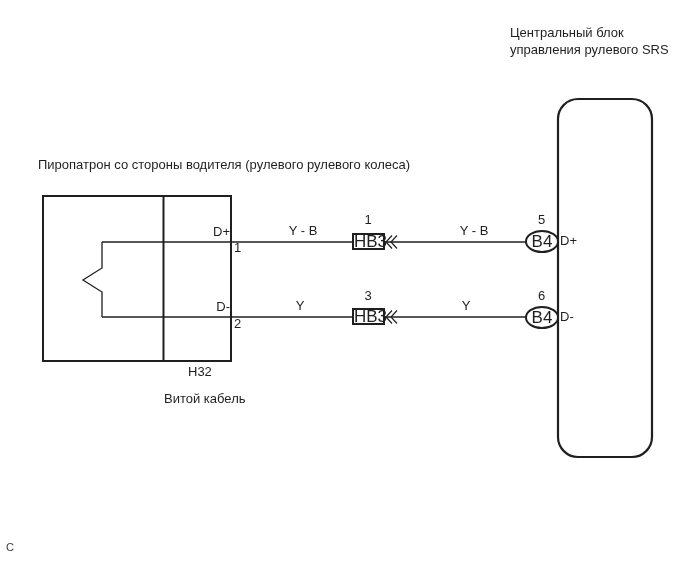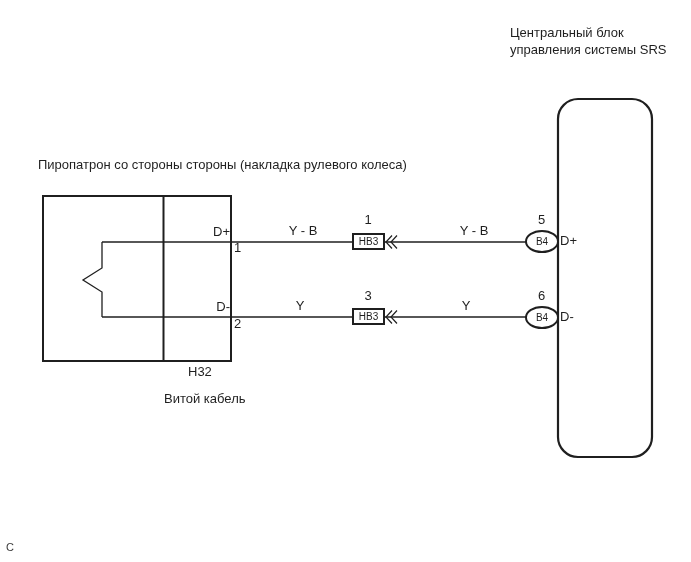--- a/index.html
+++ b/index.html
@@ -31,21 +31,21 @@
     color: #1f1f1f;
   }
   .lbl.center { text-align: center; }
   .lbl.right  { text-align: right; }
   .pre { white-space: pre-line; line-height: 17px; }
   .conn-box {
     position: absolute;
     box-sizing: border-box;
     border: 2px solid #1f1f1f;
     background: #ffffff;
-    font-size: 10px;
+    font-size: 17px;
     text-align: center;
     color: #1f1f1f;
   }
   .hb3 {
     width: 33px;
     height: 17px;
     line-height: 13px;
   }
   .b4 {
     width: 34px;
@@ -79,22 +79,22 @@
     <line x1="102" y1="242" x2="232" y2="242" stroke="#1f1f1f" stroke-width="1.3"></line>
     <line x1="102" y1="317" x2="232" y2="317" stroke="#1f1f1f" stroke-width="1.3"></line>
 
     <rect x="558" y="99" width="94" height="358" rx="20" ry="20" fill="#ffffff" stroke="#1f1f1f" stroke-width="2.2"></rect>
 
     <path d="M392,235.5 L386,242 L392,248.5 M397,235.5 L391,242 L397,248.5" fill="none" stroke="#1f1f1f" stroke-width="1.2"></path>
     <path d="M392,310.5 L386,317 L392,323.5 M397,310.5 L391,317 L397,323.5" fill="none" stroke="#1f1f1f" stroke-width="1.2"></path>
   </svg>
 
   <div class="lbl pre" style="left:510px; top:24px;">Центральный блок
-управления системы SRS</div>
-  <div class="lbl" style="left:38px; top:158px;">Пиропатрон со стороны стороны (накладка рулевого колеса)</div>
+управления рулевого SRS</div>
+  <div class="lbl" style="left:38px; top:158px;">Пиропатрон со стороны водителя (рулевого рулевого колеса)</div>
 
   <div class="lbl right" style="left:196px; top:225px; width:34px;">D+</div>
   <div class="lbl" style="left:234px; top:241px;">1</div>
   <div class="lbl right" style="left:196px; top:300px; width:34px;">D-</div>
   <div class="lbl" style="left:234px; top:317px;">2</div>
 
   <div class="lbl" style="left:164px; top:365px;margin-left:24px;">H32</div>
   <div class="lbl" style="left:164px; top:392px;">Витой кабель</div>
 
   <div class="lbl center" style="left:270px; top:224px; width:66px;">Y - B</div>

